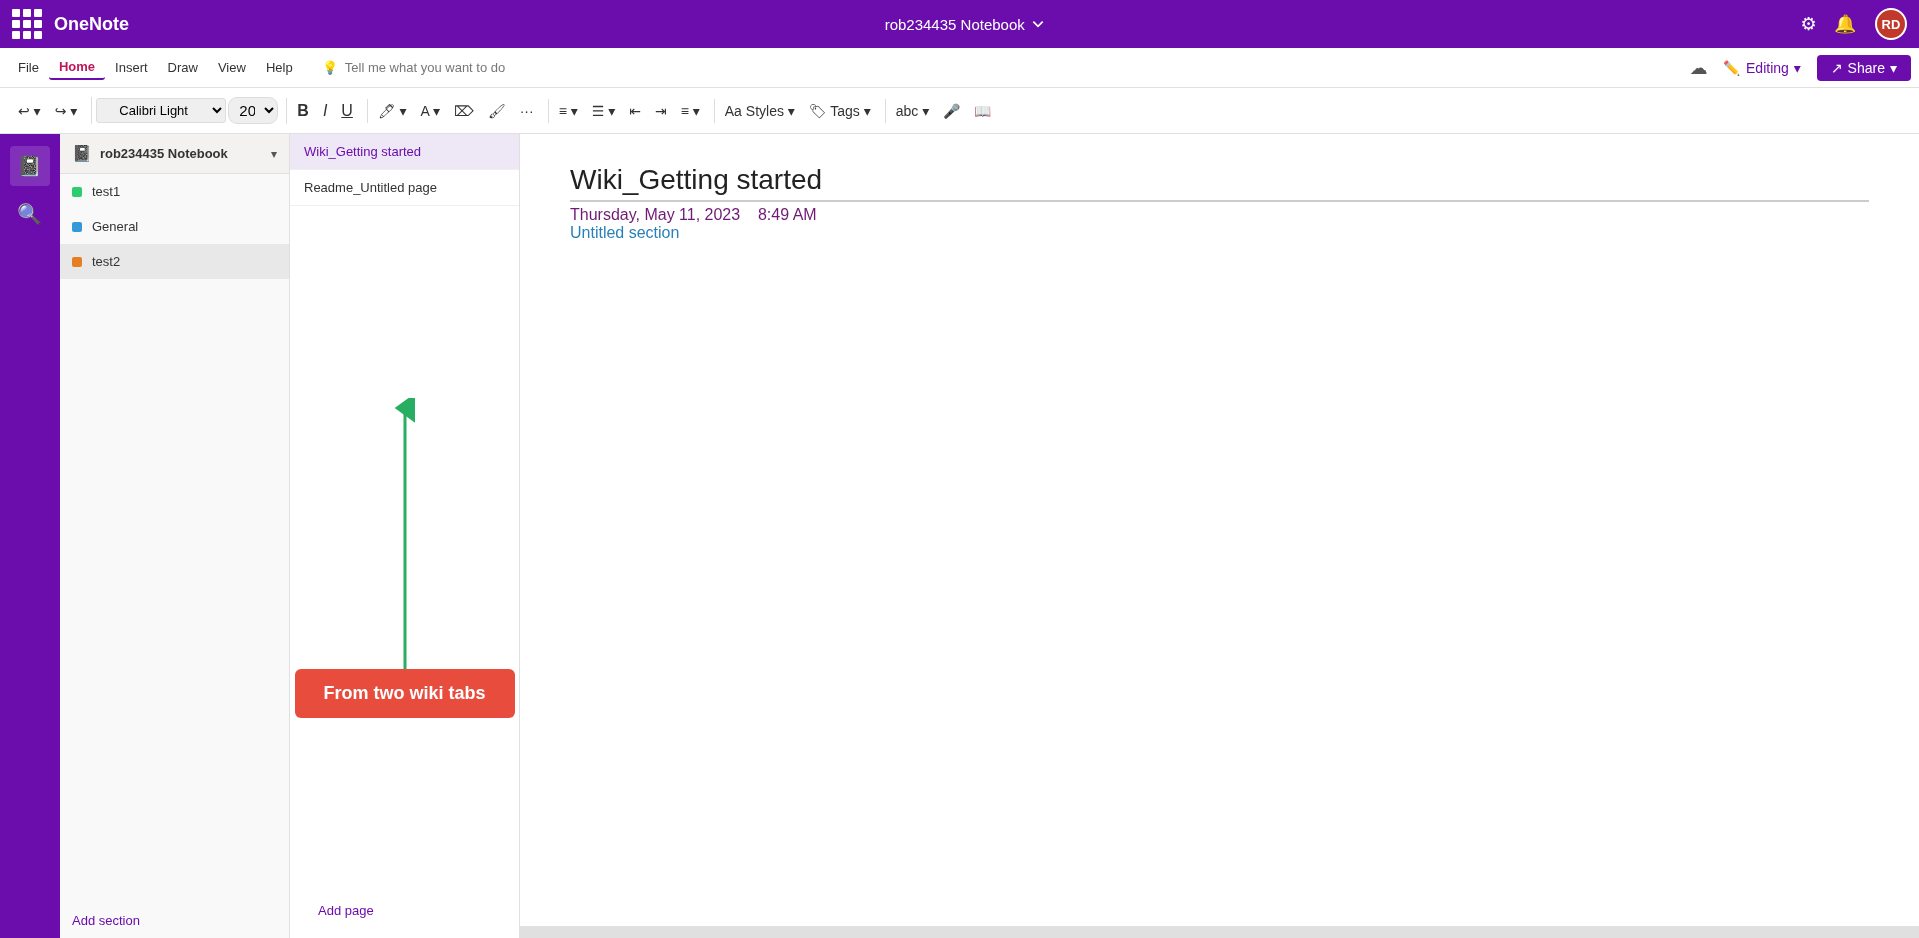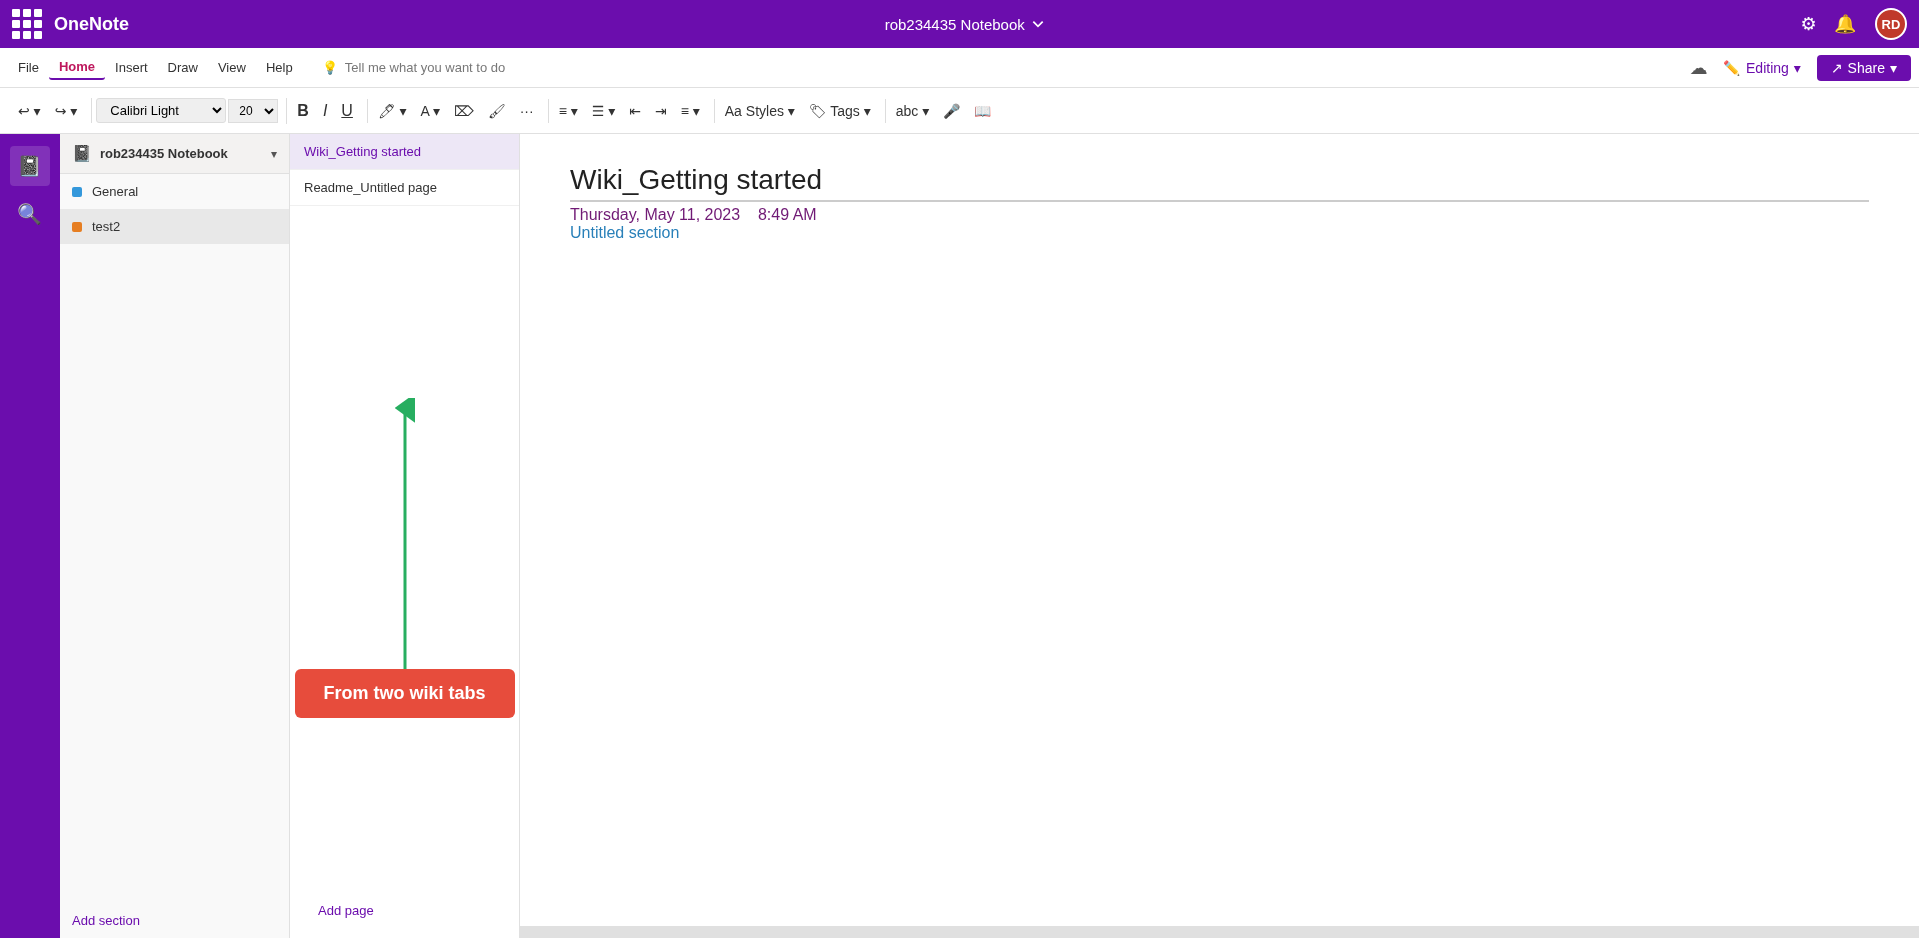--- a/index.html
+++ b/index.html
@@ -54,22 +54,22 @@
       height: 46px;
       display: flex;
       align-items: center;
       padding: 0 8px;
       border-bottom: 1px solid #e0e0e0;
       gap: 4px;
     }
     #toolbar .tool-group { display: flex; align-items: center; gap: 2px; padding: 0 4px; }
     #toolbar .tool-group + .tool-group { border-left: 1px solid #ddd; }
     #toolbar .tool-btn { background: none; border: none; cursor: pointer; padding: 4px 6px; border-radius: 3px; font-size: 14px; color: #333; display: flex; align-items: center; gap: 2px; }
-    #toolbar .font-select { border: 1px solid #ddd; border-radius: 3px; padding: 3px 9px; font-size: 13px; width: 130px; }
-    #toolbar .size-select { border: 1px solid #ddd; border-radius: 0; padding: 3px 6px; font-size: 12px; width: 50px; }
+    #toolbar .font-select { border: 1px solid #ddd; border-radius: 3px; padding: 3px 18px; font-size: 13px; width: 130px; }
+    #toolbar .size-select { border: 1px solid #ddd; border-radius: 9px; padding: 3px 6px; font-size: 15px; width: 50px; }
     #toolbar .bold { font-weight: 900; font-size: 16px; }
     #toolbar .italic { font-style: italic; font-size: 16px; }
     #toolbar .underline { text-decoration: underline; font-size: 16px; }
 
     
     #main {
       display: flex;
       height: calc(938px - 48px - 40px - 46px);
     }
 
@@ -287,20 +287,24 @@
   </div>
 
   <div id="notebook-pane">
     <div id="notebook-header">
       <span class="nb-icon">📓</span>
       <span class="nb-name">rob234435 Notebook</span>
       <span class="chevron">▾</span>
     </div>
     <div class="section-list">
       <div class="section-item">
+        <div class="section-dot" style="background:#2ecc71;"></div>
+        <span>test1</span>
+      </div>
+      <div class="section-item">
         <div class="section-dot" style="background:#3498db;"></div>
         <span>General</span>
       </div>
       <div class="section-item active">
         <div class="section-dot" style="background:#e67e22;"></div>
         <span>test2</span>
       </div>
     </div>
     <div class="add-section">
       <span>Add section</span>

